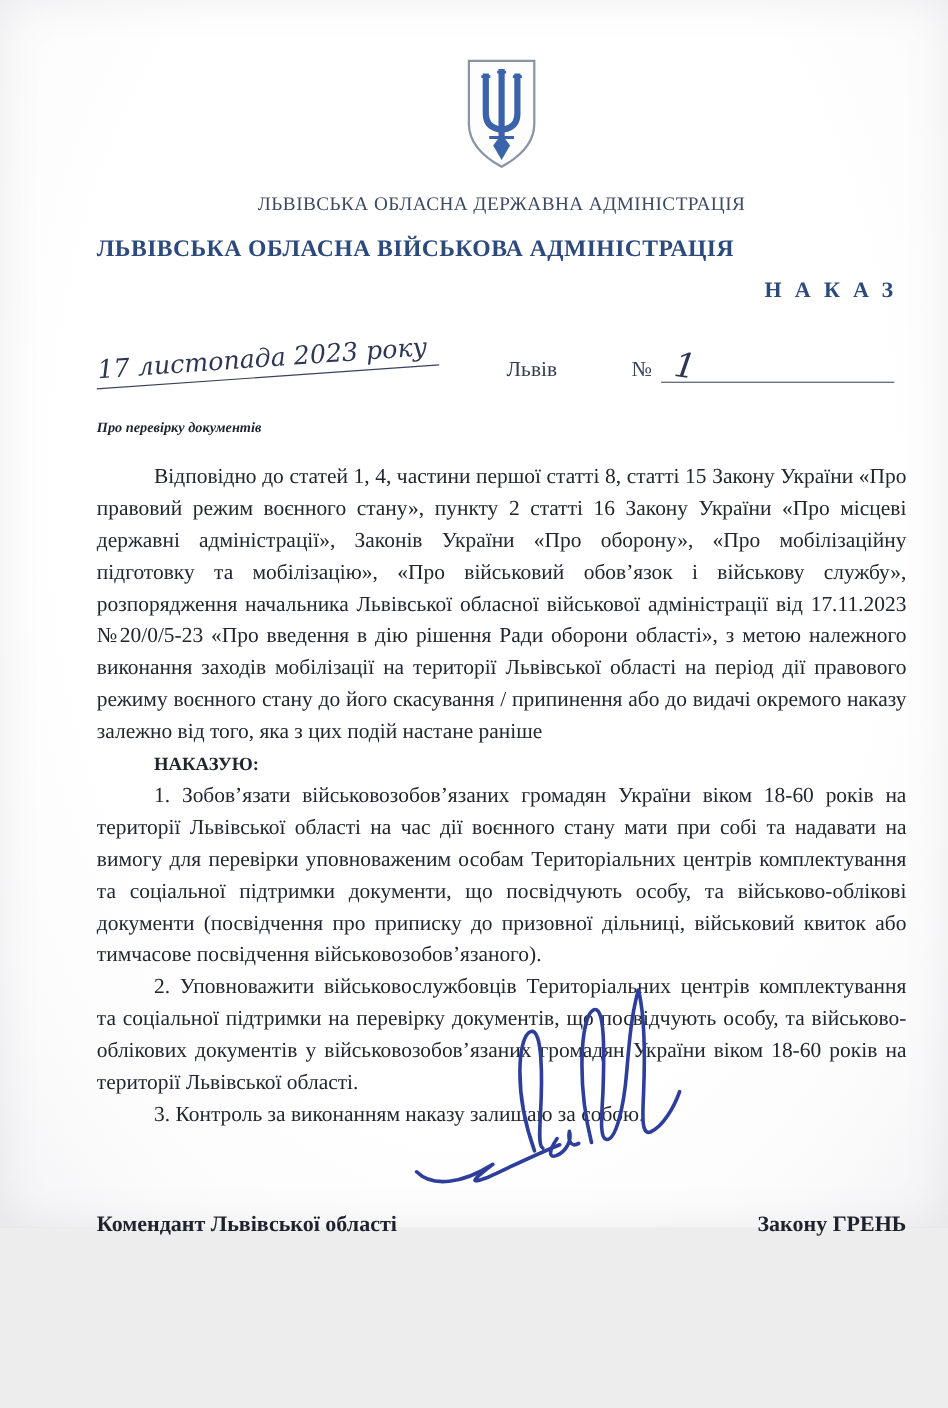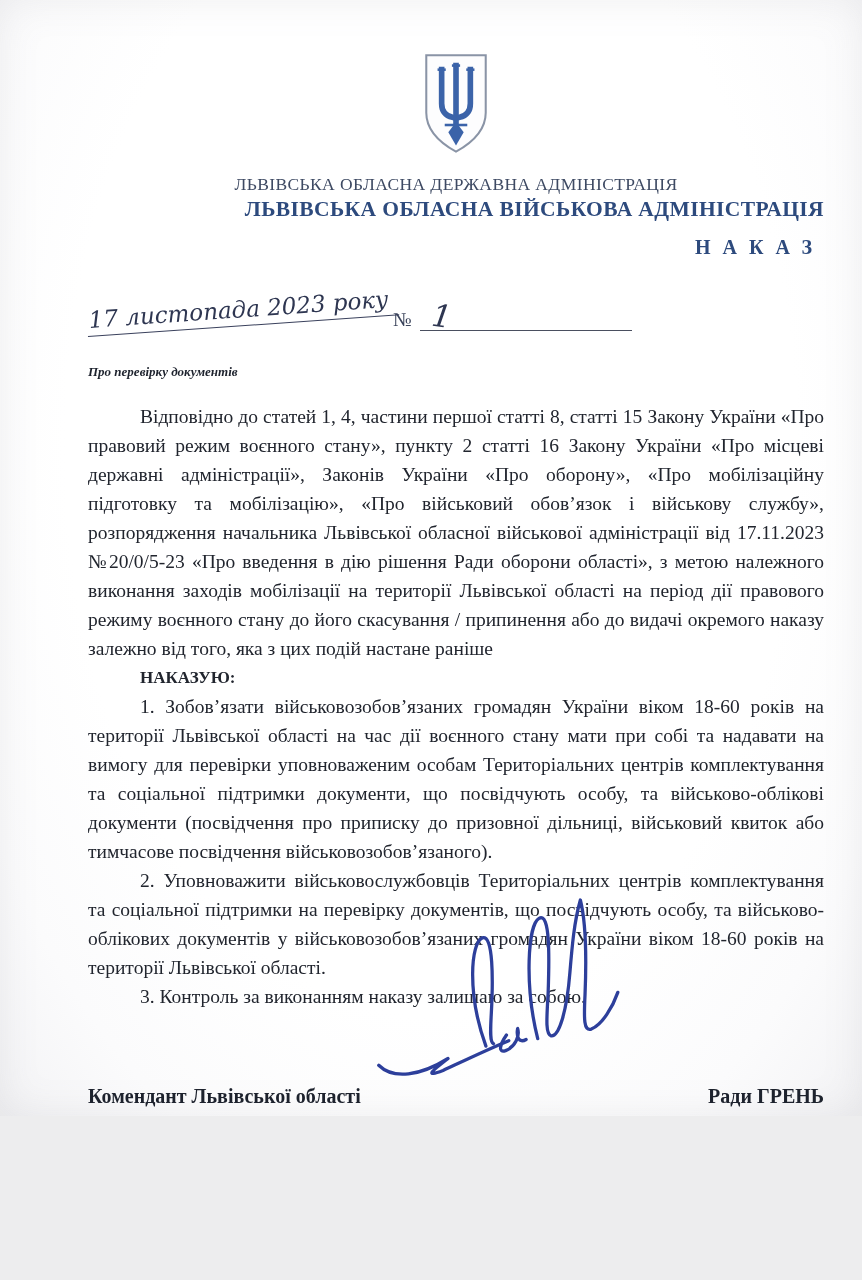--- a/index.html
+++ b/index.html
@@ -26,22 +26,22 @@
   .emblem-wrap svg{ display:inline-block; }
   .org1{
     margin-top:12px;
     text-align:center;
     font-size:17.5px;
     letter-spacing:.4px;
     color:#3e4a63;
     font-weight:400;
   }
   .org2{
-    margin-top:2px;
-    text-align:right;
+    margin-top:18px;
+    text-align:left;
     font-size:21.5px;
     font-weight:700;
     letter-spacing:.4px;
     color:#2d4a7d;
   }
   .doc-type{
     margin-top:14px;
     text-align:right;
     font-size:20px;
     font-weight:700;
@@ -150,41 +150,42 @@
     </div>
 
     <div class="org1">ЛЬВІВСЬКА ОБЛАСНА ДЕРЖАВНА АДМІНІСТРАЦІЯ</div>
     <div class="org2">ЛЬВІВСЬКА ОБЛАСНА ВІЙСЬКОВА АДМІНІСТРАЦІЯ</div>
     <div class="doc-type">НАКАЗ</div>
 
     <div class="meta-row">
       <div class="meta-left">
         <span class="hand date-hand">17 листопада 2023 року</span>
       </div>
+      <div class="meta-center">Львів</div>
       <div class="meta-right">
         <span class="num-label">№</span>
         <span class="num-underline">
           <span class="hand num-one">1</span>
         </span>
       </div>
     </div>
 
     <div class="subject">Про перевірку документів</div>
 
     <div class="bodytext preamble">
       <p class="para">Відповідно до статей 1, 4, частини першої статті 8, статті 15 Закону України «Про правовий режим воєнного стану», пункту 2 статті 16 Закону України «Про місцеві державні адміністрації», Законів України «Про оборону», «Про мобілізаційну підготовку та мобілізацію», «Про військовий обов’язок і військову службу», розпорядження начальника Львівської обласної військової адміністрації від 17.11.2023 №20/0/5-23 «Про введення в дію рішення Ради оборони області», з метою належного виконання заходів мобілізації на території Львівської області на період дії правового режиму воєнного стану до його скасування / припинення або до видачі окремого наказу залежно від того, яка з цих подій настане раніше</p>
       <p class="order-word">НАКАЗУЮ:</p>
       <p class="para">1. Зобов’язати військовозобов’язаних громадян України віком 18-60 років на території Львівської області на час дії воєнного стану мати при собі та надавати на вимогу для перевірки уповноваженим особам Територіальних центрів комплектування та соціальної підтримки документи, що посвідчують особу, та військово-облікові документи (посвідчення про приписку до призовної дільниці, військовий квиток або тимчасове посвідчення військовозобов’язаного).</p>
       <p class="para">2. Уповноважити військовослужбовців Територіальних центрів комплектування та соціальної підтримки на перевірку документів, що посвідчують особу, та військово-облікових документів у військовозобов’язаних громадян України віком 18-60 років на території Львівської області.</p>
       <p class="para">3. Контроль за виконанням наказу залишаю за собою.</p>
     </div>
 
     <div class="sign-row">
       <span>Комендант Львівської області</span>
-      <span>Ради ГРЕНЬ</span>
+      <span>Закону ГРЕНЬ</span>
     </div>
   </div>
 
   <svg class="signature-svg" width="290" height="200" viewBox="0 0 300 200" aria-hidden="true">
     <g stroke="#2d3f9b" stroke-width="3.4" fill="none" stroke-linecap="round" stroke-linejoin="round">
       <path d="M6,168 C20,184 48,182 78,166 C60,178 52,184 72,178 C98,168 118,160 142,152"></path>
       <path d="M118,156 C102,100 110,48 122,44 C134,40 130,90 126,122 C124,138 122,152 126,154"></path>
       <path d="M140,146 C132,156 130,164 138,162 C148,159 154,148 152,140 C150,148 152,156 160,152"></path>
       <path d="M172,152 C162,96 170,34 182,28 C194,22 190,68 186,106 C183,130 180,148 186,150 C194,152 204,126 210,86 C214,60 218,34 226,12 C230,34 228,74 224,110 C221,135 220,148 228,146 C240,142 252,124 258,110"></path>
     </g>

